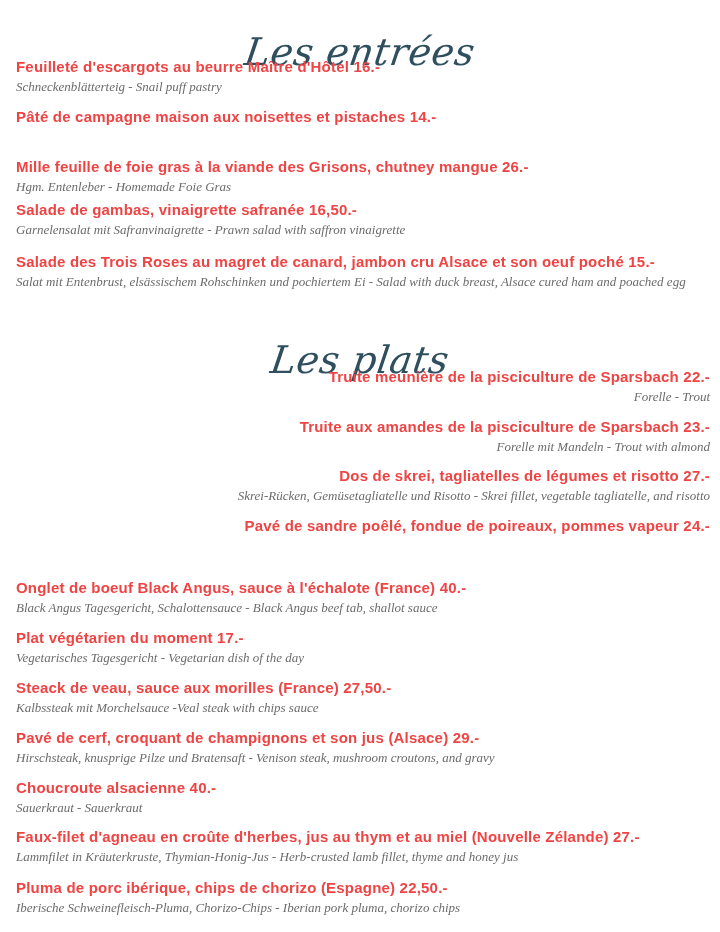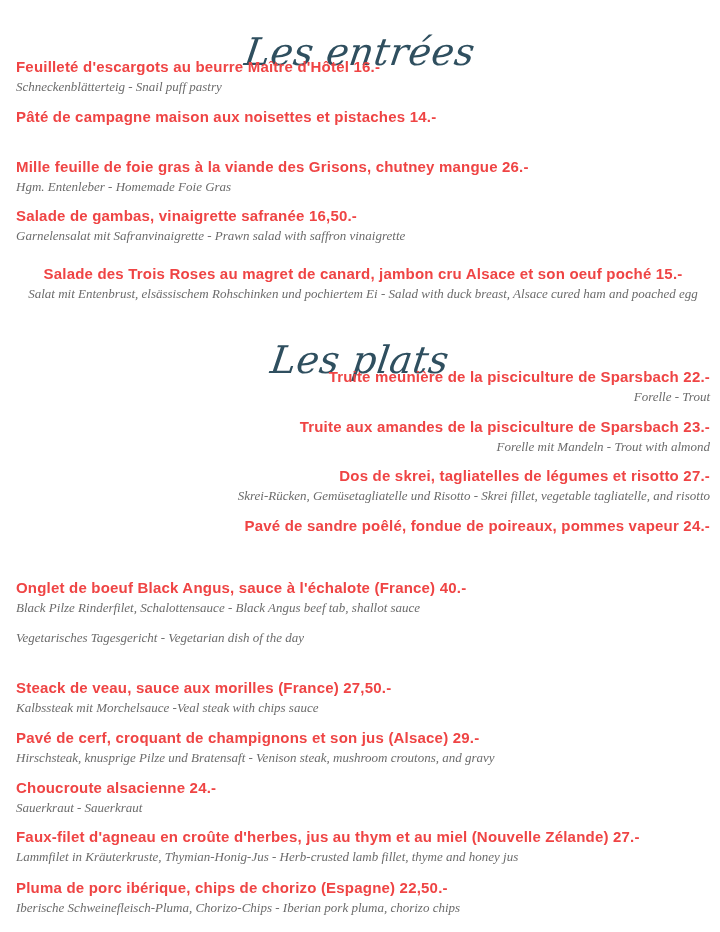--- a/index.html
+++ b/index.html
@@ -73,26 +73,26 @@
 
 <div class="item" style="top:107px;">
   <div class="item-title">Pâté de campagne maison aux noisettes et pistaches 14.-</div>
 </div>
 
 <div class="item" style="top:157px;">
   <div class="item-title">Mille feuille de foie gras à la viande des Grisons, chutney mangue 26.-</div>
   <div class="item-sub">Hgm. Entenleber - Homemade Foie Gras</div>
 </div>
 
-<div class="item" style="top:206px;">
+<div class="item" style="top:200px;">
   <div class="item-title">Salade de gambas, vinaigrette safranée 16,50.-</div>
   <div class="item-sub">Garnelensalat mit Safranvinaigrette - Prawn salad with saffron vinaigrette</div>
 </div>
 
-<div class="item" style="top:264px;text-align:center;">
+<div class="item" style="top:252px;">
   <div class="item-title">Salade des Trois Roses au magret de canard, jambon cru Alsace et son oeuf poché 15.-</div>
   <div class="item-sub">Salat mit Entenbrust, elsässischem Rohschinken und pochiertem Ei - Salad with duck breast, Alsace cured ham and poached egg</div>
 </div>
 
 <h1 class="section-title" style="top:316px;">Les plats</h1>
 
 <div class="item right" style="top:367px;">
   <div class="item-title">Truite meunière de la pisciculture de Sparsbach 22.-</div>
   <div class="item-sub">Forelle - Trout</div>
 </div>
@@ -106,39 +106,40 @@
   <div class="item-title">Dos de skrei, tagliatelles de légumes et risotto 27.-</div>
   <div class="item-sub">Skrei-Rücken, Gemüsetagliatelle und Risotto - Skrei fillet, vegetable tagliatelle, and risotto</div>
 </div>
 
 <div class="item right" style="top:516px;">
   <div class="item-title">Pavé de sandre poêlé, fondue de poireaux, pommes vapeur 24.-</div>
 </div>
 
 <div class="item" style="top:578px;">
   <div class="item-title">Onglet de boeuf Black Angus, sauce à l'échalote (France) 40.-</div>
-  <div class="item-sub">Black Pilze Rinderfilet, Schalottensauce - Black Angus beef tab, shallot sauce</div>
+  <div class="item-sub">Black Angus Tagesgericht, Schalottensauce - Black Angus beef tab, shallot sauce</div>
 </div>
 
 <div class="item" style="top:628px;">
+  <div class="item-title">Plat végétarien du moment 17.-</div>
   <div class="item-sub">Vegetarisches Tagesgericht - Vegetarian dish of the day</div>
 </div>
 
 <div class="item" style="top:678px;">
   <div class="item-title">Steack de veau, sauce aux morilles (France) 27,50.-</div>
   <div class="item-sub">Kalbssteak mit Morchelsauce -Veal steak with chips sauce</div>
 </div>
 
 <div class="item" style="top:728px;">
   <div class="item-title">Pavé de cerf, croquant de champignons et son jus (Alsace) 29.-</div>
   <div class="item-sub">Hirschsteak, knusprige Pilze und Bratensaft - Venison steak, mushroom croutons, and gravy</div>
 </div>
 
 <div class="item" style="top:778px;">
-  <div class="item-title">Choucroute alsacienne 24.-</div>
+  <div class="item-title">Choucroute alsacienne 40.-</div>
   <div class="item-sub">Sauerkraut - Sauerkraut</div>
 </div>
 
 <div class="item" style="top:827px;">
   <div class="item-title">Faux-filet d'agneau en croûte d'herbes, jus au thym et au miel (Nouvelle Zélande) 27.-</div>
   <div class="item-sub">Lammfilet in Kräuterkruste, Thymian-Honig-Jus - Herb-crusted lamb fillet, thyme and honey jus</div>
 </div>
 
 <div class="item" style="top:878px;">
   <div class="item-title">Pluma de porc ibérique, chips de chorizo (Espagne) 22,50.-</div>

